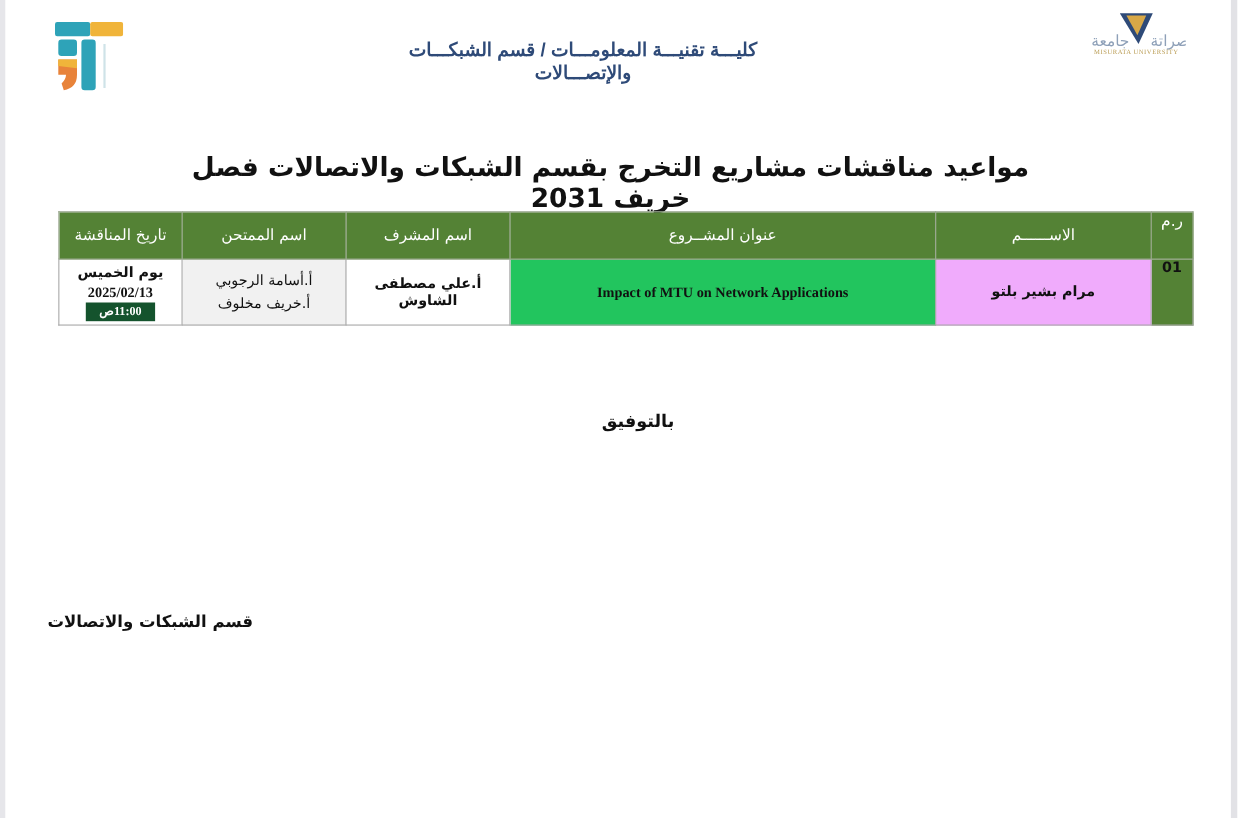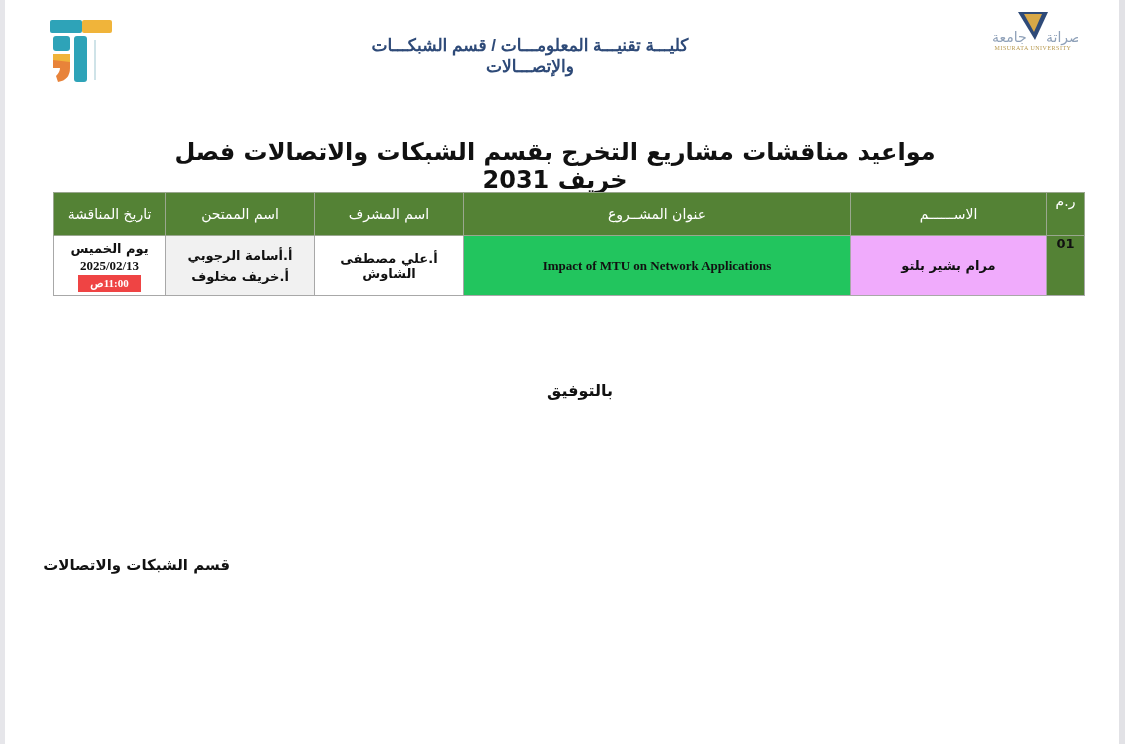--- a/index.html
+++ b/index.html
@@ -42,31 +42,31 @@
       height:42px; border:1px solid #9aa78f; text-align:center; padding:0;
     }
     table.sched td {
       height:59px; border:1px solid #a8a8a8; text-align:center; font-size:13px; color:#111; padding:0;
     }
     th.col-num { width:37px; font-size:12px; vertical-align:top; padding-top:6px;margin-top:48px; }
     td.col-num { background:#548235; color:#fff; font-weight:bold; font-size:12px; vertical-align:top; padding-top:14px; }
     td.col-name { background:#f0abfc; font-weight:bold; width:195px; }
     td.col-title { background:#22c55e; font-family:"Liberation Serif", serif; font-weight:bold; font-size:15.5px; }
     td.col-super { background:#fff; font-weight:bold; width:148px; }
-    td.col-exam { background:#f1f1f1; font-weight:bold; width:148px; line-height:21px;margin-top:22px; }
+    td.col-exam { background:#f1f1f1; font-weight:normal; width:148px; line-height:21px;margin-top:22px; }
     td.col-date { background:#fff; width:111px; font-size:11px; font-weight:bold; line-height:17px; }
     .date-time {
-      display:inline-block; background:#ef4444; color:#fff; padding:0 12px; font-size:11px;
+      display:inline-block; background:#14532d; color:#fff; padding:0 12px; font-size:11px;
       font-family:"Liberation Serif", serif; font-weight:bold;
     }
     .date-val { font-family:"Liberation Serif", serif; }
 
     .closing {
       position:absolute; left:480px; top:373px; width:200px; text-align:center;
-      font-weight:bold; font-size:16px; color:#111; direction:rtl;margin-top:8px;
+      font-weight:bold; font-size:16px; color:#111; direction:rtl;
     }
     .signature {
       position:absolute; left:40px; top:527px; width:190px; text-align:right;
       font-weight:bold; font-size:15px; color:#111; direction:rtl; letter-spacing:0.5px;margin-top:29px;
     }
   </style>
 </head>
 <body>
 
 <div class="left-edge"></div>

